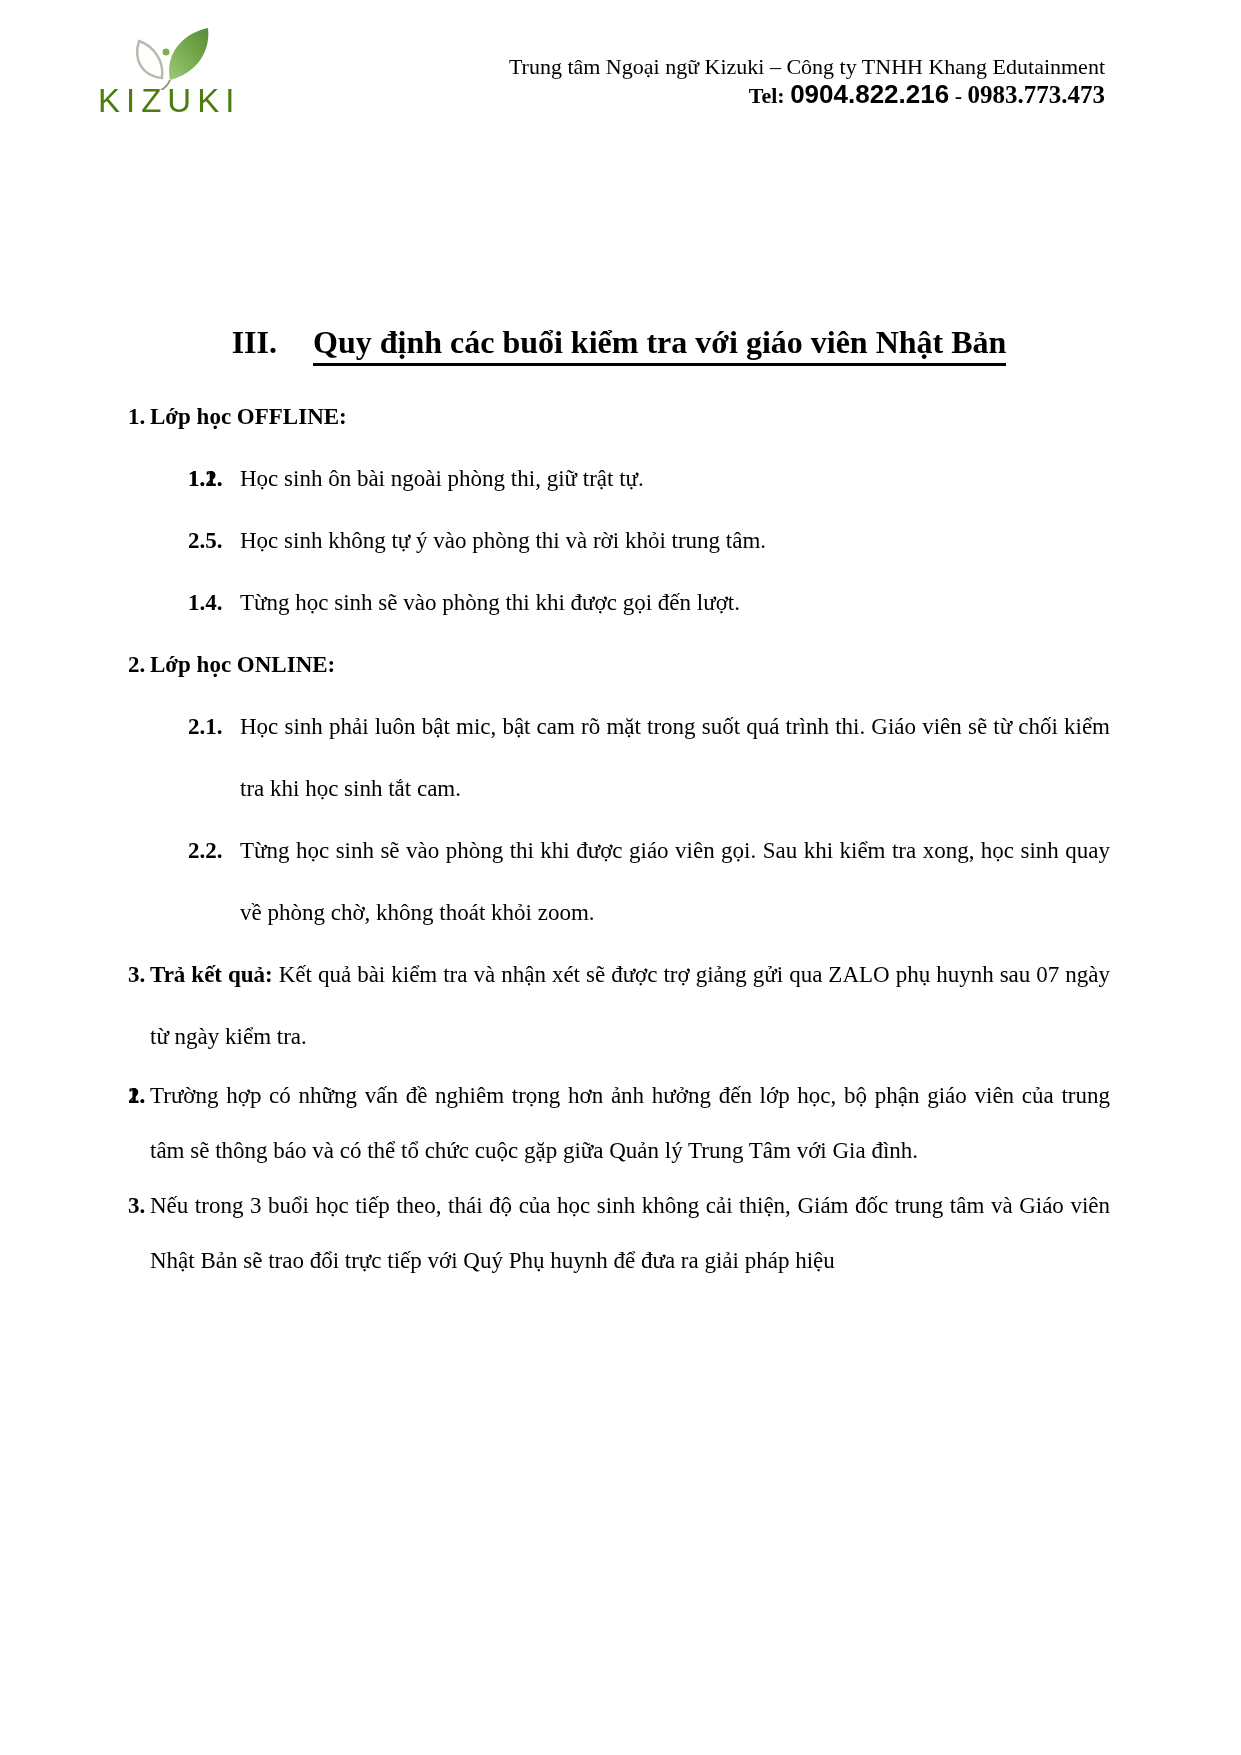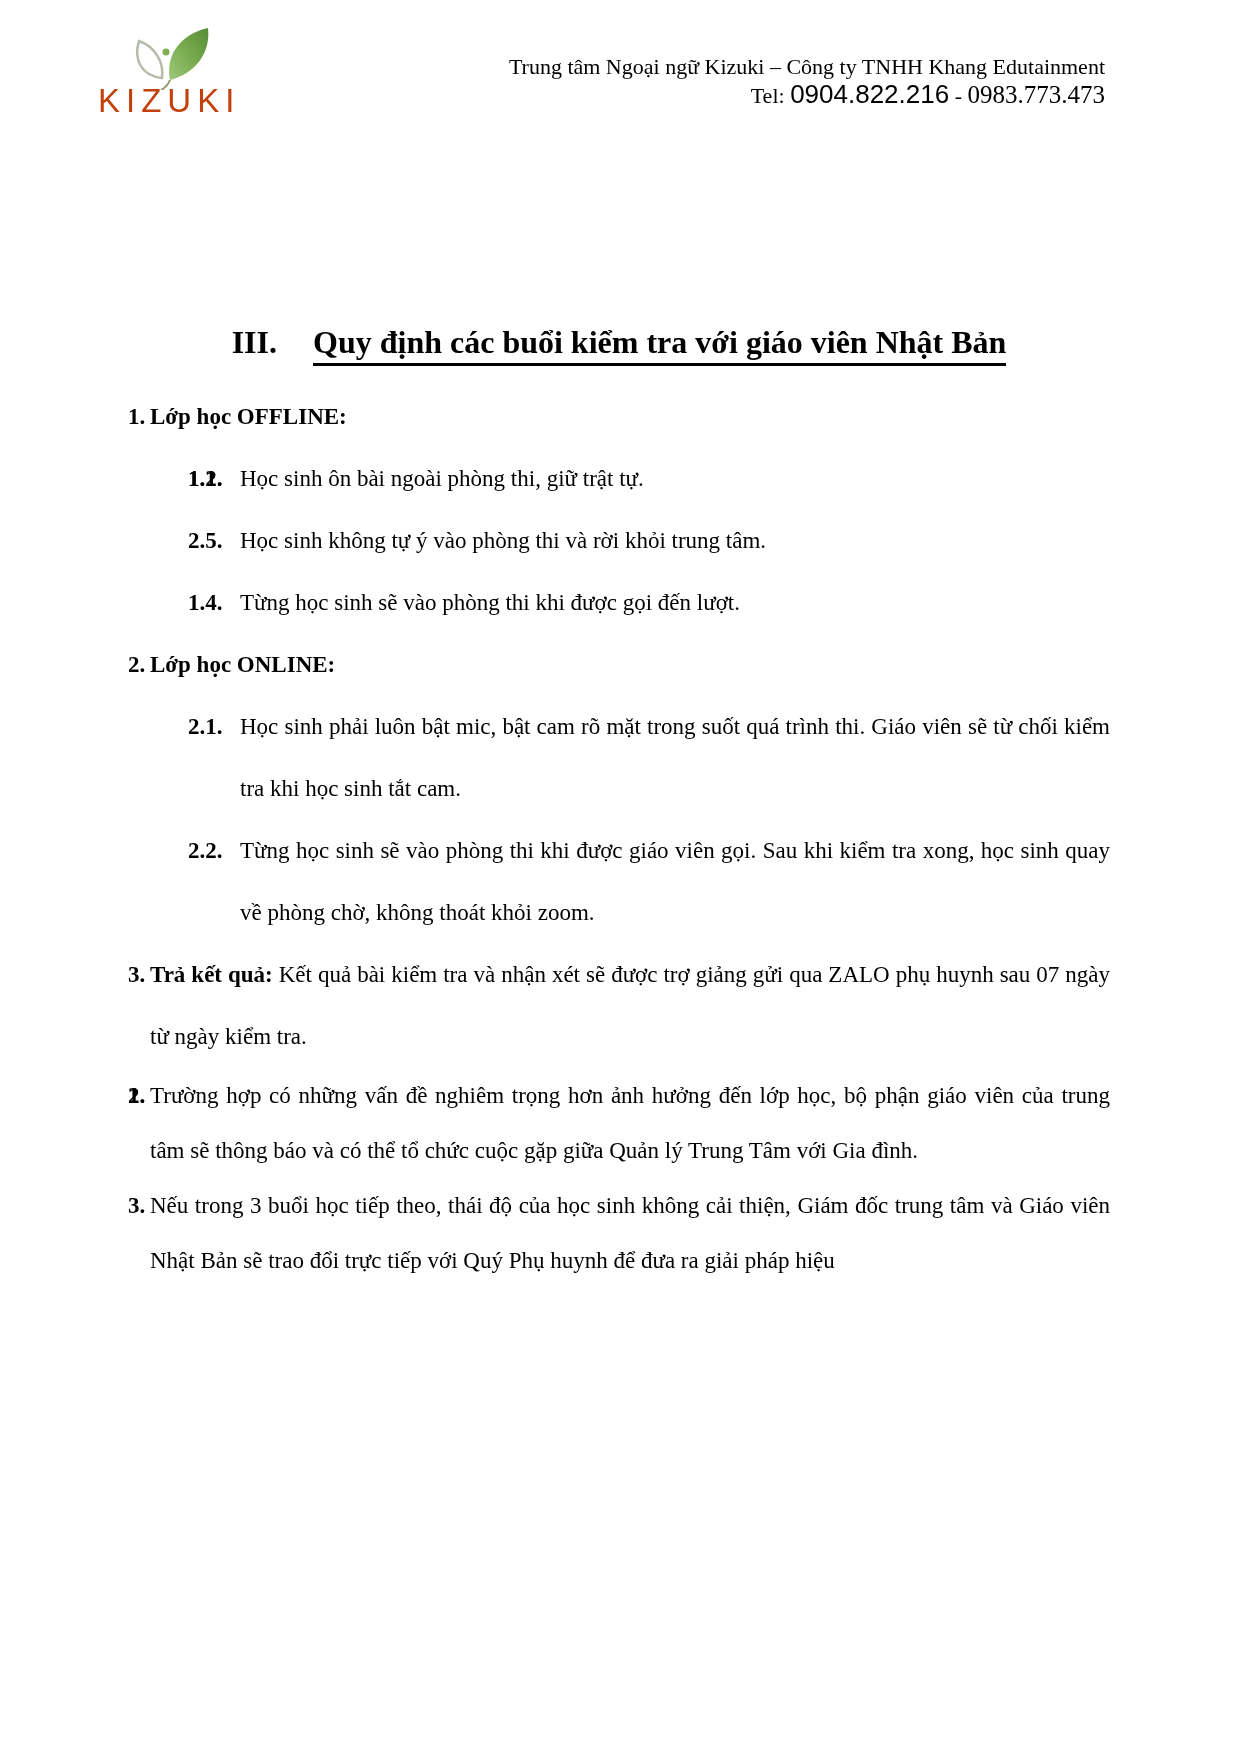--- a/index.html
+++ b/index.html
@@ -7,28 +7,28 @@
     position:relative; width:1241px; height:1755px; background:#ffffff;
     font-family:"Liberation Serif","DejaVu Serif",serif; color:#000;
     overflow:hidden; margin:0 auto;
   }
 
   
   .logo { position:absolute; left:98px; top:24px; width:180px; }
   .logo svg { display:block; margin-left:30px; }
   .wordmark {
     font-family:"Liberation Sans","DejaVu Sans",sans-serif;
-    font-size:33px; letter-spacing:6px; color:#c2410c; margin-top:-8px;
+    font-size:33px; letter-spacing:6px; color:#4d7c0f; margin-top:-8px;
     font-weight:normal;
   }
 
   
   .head-right { position:absolute; top:54px; right:136px; text-align:right; }
   .company { font-size:22px; line-height:26px; white-space:nowrap; }
-  .telline { font-size:22px; line-height:28px; white-space:nowrap; }
+  .telline { font-size:22px; line-height:28px; white-space:nowrap;font-weight:bold; }
   .phone1 { font-family:"Liberation Sans","DejaVu Sans",sans-serif; font-size:26px; }
   .phone2 { font-size:25px; }
 
   
   .content { position:absolute; left:128px; top:0; width:982px; }
 
   .heading { text-align:center; font-weight:bold; font-size:32px; line-height:34px; }
   .heading-iii { margin-top:325px; margin-bottom:27px; }
   .heading-iv { margin-top:18px; margin-bottom:45px; }
   .hnum { margin-right:36px; }

